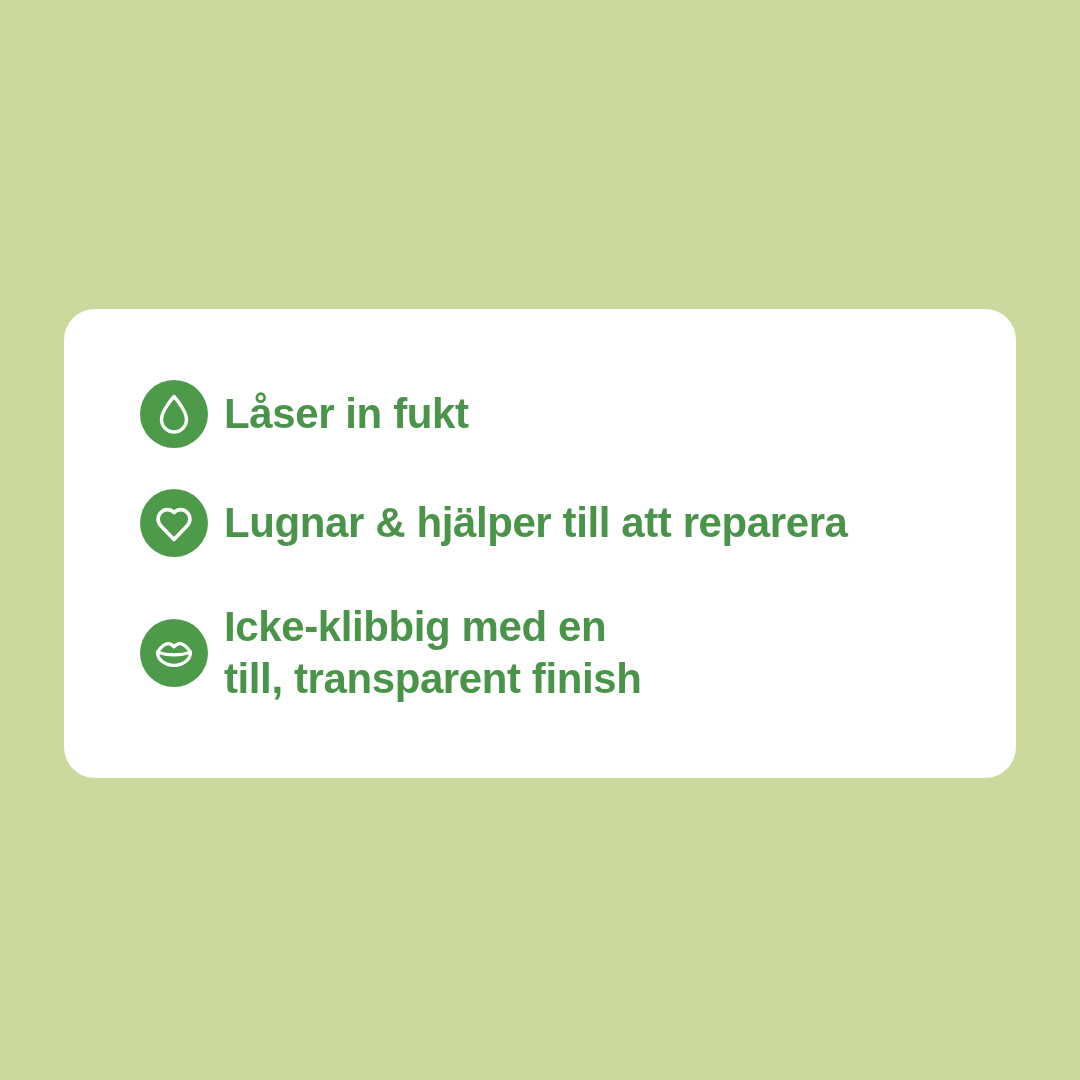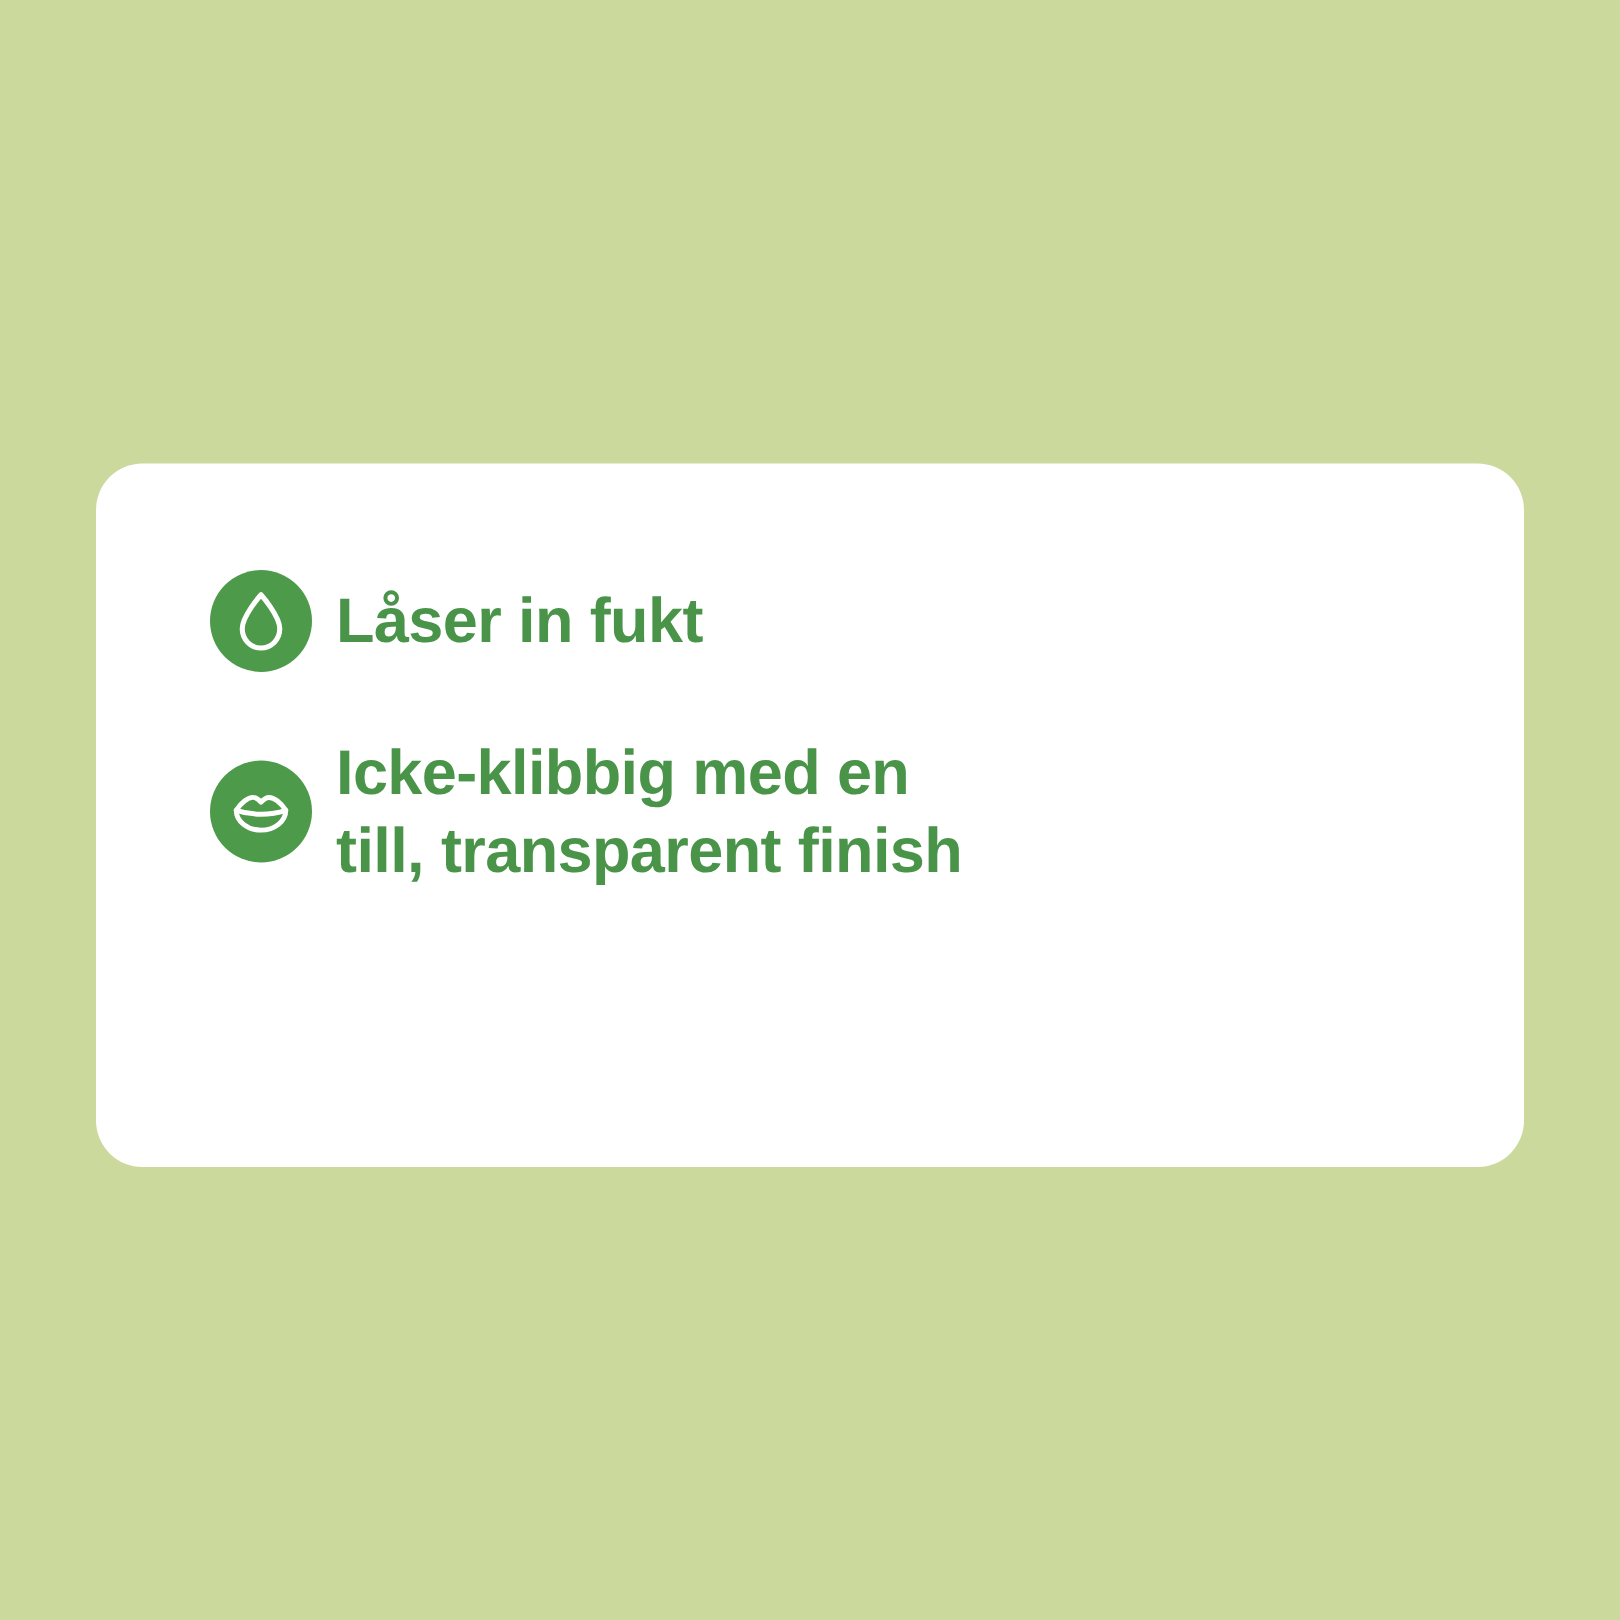--- a/index.html
+++ b/index.html
@@ -85,20 +85,28 @@
 
       <div class="benefit-row row-moisture">
         <span class="icon-badge">
           <svg viewBox="0 0 68 68" aria-hidden="true">
             <path d="M34 16.5 C34 16.5 21.5 30.5 21.5 39.2 C21.5 46.4 27.1 52 34 52 C40.9 52 46.5 46.4 46.5 39.2 C46.5 30.5 34 16.5 34 16.5 Z" fill="none" stroke="#ffffff" stroke-width="3.4" stroke-linecap="round" stroke-linejoin="round"></path>
           </svg>
         </span>
         <span class="benefit-text">Låser in fukt</span>
       </div>
 
+      <div class="benefit-row row-calm">
+        <span class="icon-badge">
+          <svg viewBox="0 0 68 68" aria-hidden="true">
+            <path d="M34 50.5 L20.8 36.8 C17.2 33.1 17.2 27.1 20.8 23.4 C24.4 19.7 30.3 19.7 33.9 23.4 L34 23.5 L34.1 23.4 C37.7 19.7 43.6 19.7 47.2 23.4 C50.8 27.1 50.8 33.1 47.2 36.8 Z" fill="none" stroke="#ffffff" stroke-width="3.6" stroke-linecap="round" stroke-linejoin="round"></path>
+          </svg>
+        </span>
+        <span class="benefit-text">Lugnar &amp; hjälper till att reparera</span>
+      </div>
 
       <div class="benefit-row row-finish">
         <span class="icon-badge">
           <svg viewBox="0 0 68 68" aria-hidden="true">
             <path d="M17.5 33.2 C21 27.6 25.5 24.6 28.6 24.6 C31.1 24.6 32.7 26.3 34 27.8 C35.3 26.3 36.9 24.6 39.4 24.6 C42.5 24.6 47 27.6 50.5 33.2 C50.5 40.6 43.1 46.4 34 46.4 C24.9 46.4 17.5 40.6 17.5 33.2 Z" fill="none" stroke="#ffffff" stroke-width="3.3" stroke-linecap="round" stroke-linejoin="round"></path>
             <path d="M17.5 33.2 C22.5 34.9 28.1 35.8 34 35.8 C39.9 35.8 45.5 34.9 50.5 33.2" fill="none" stroke="#ffffff" stroke-width="3.3" stroke-linecap="round" stroke-linejoin="round"></path>
           </svg>
         </span>
         <span class="benefit-text">Icke-klibbig med en
 till, transparent finish</span>

